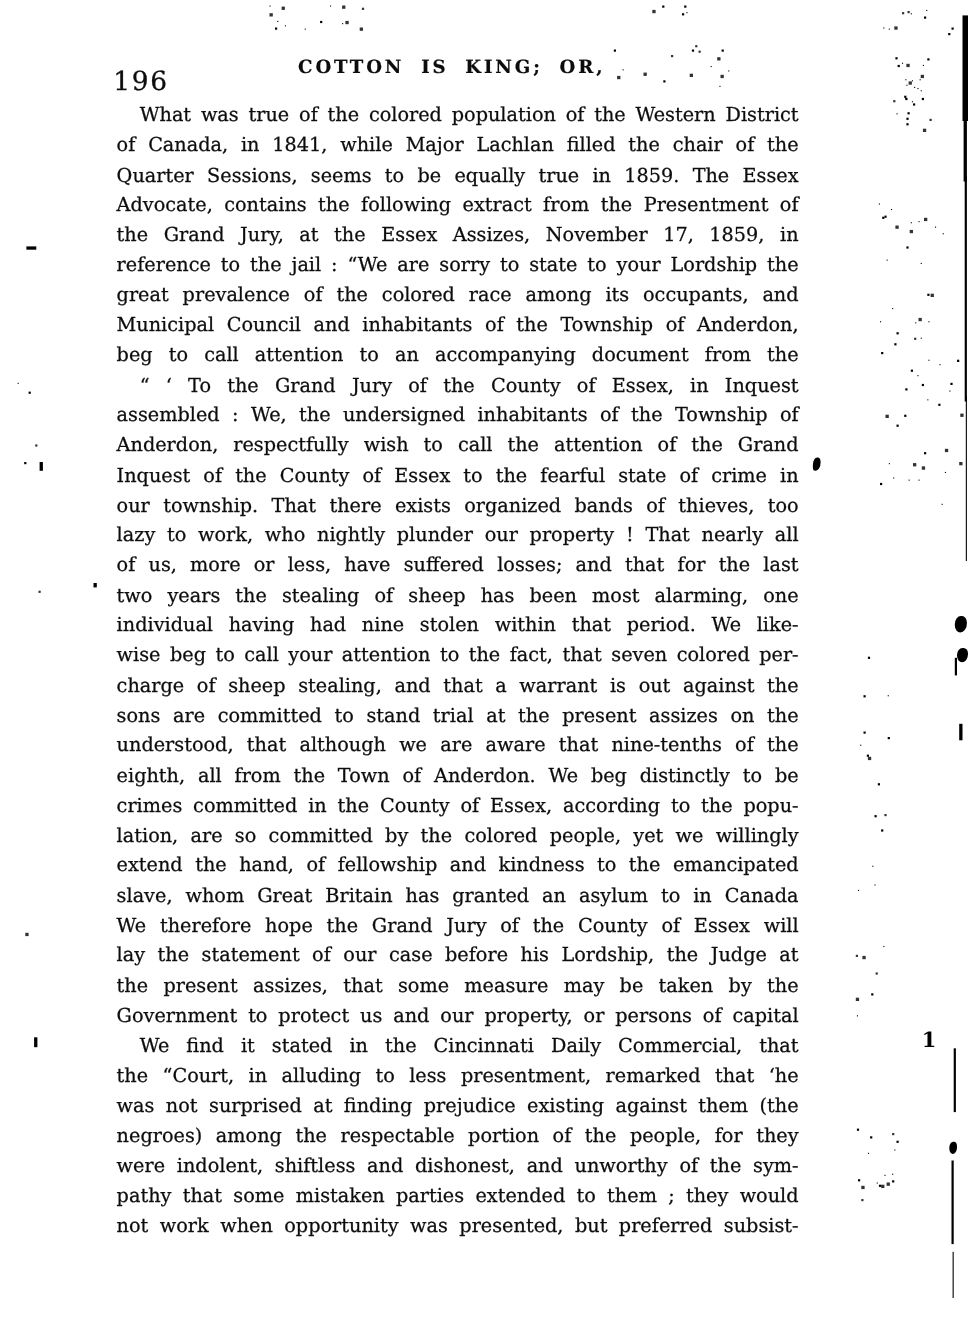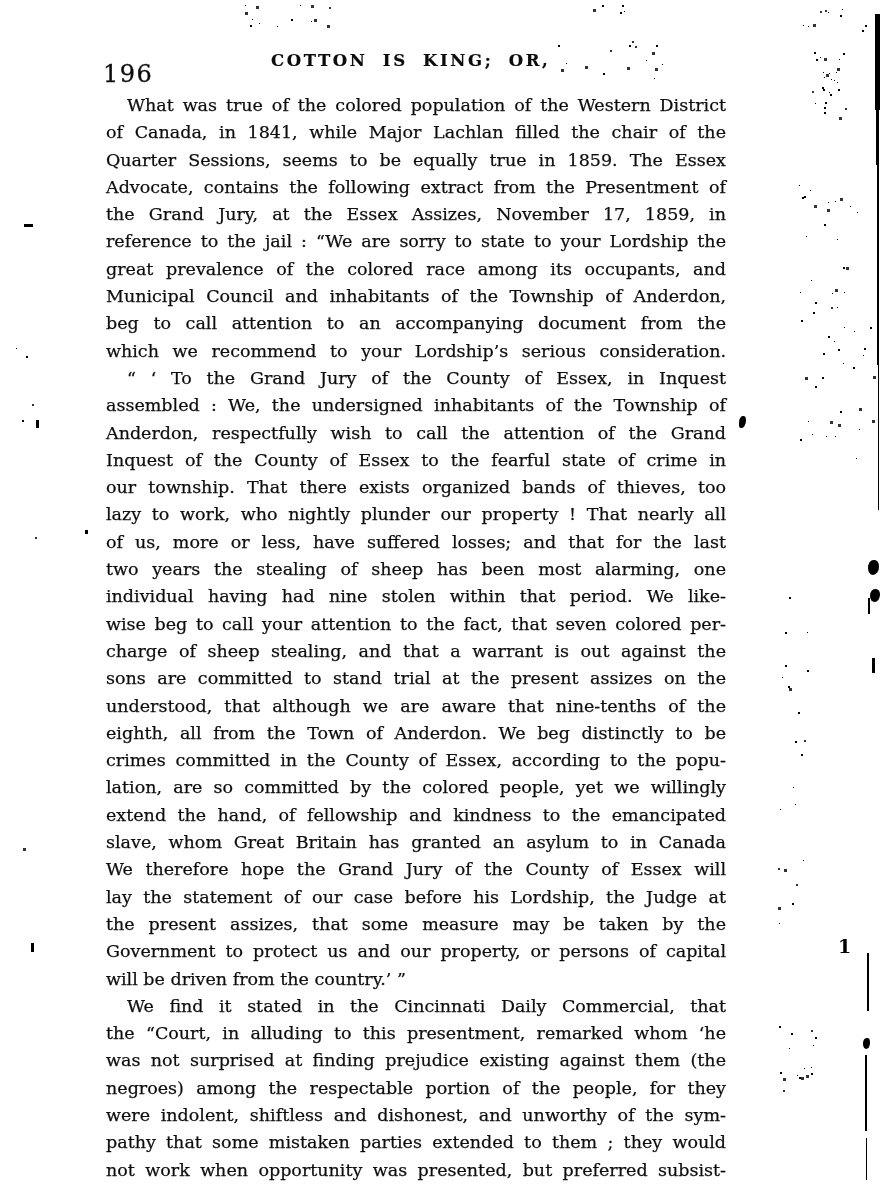--- a/index.html
+++ b/index.html
@@ -84,21 +84,20 @@
       <div>
         <div class="line first"><span>What was true of the colored population of the Western District</span></div>
         <div class="line"><span>of Canada, in 1841, while Major Lachlan filled the chair of the</span></div>
         <div class="line"><span>Quarter Sessions, seems to be equally true in 1859.  The </span><span class="it">Essex</span></div>
         <div class="line"><span class="it">Advocate,</span><span> contains the following extract from the Presentment of</span></div>
         <div class="line"><span>the Grand Jury, at the Essex Assizes, November 17, 1859, in</span></div>
         <div class="line"><span>reference to the jail : “We are sorry to state to your Lordship the</span></div>
         <div class="line"><span>great prevalence of the colored race among its occupants, and</span></div>
         <div class="line"><span>Municipal Council and inhabitants of the Township of Anderdon,</span></div>
         <div class="line"><span>beg to call attention to an accompanying document from the</span></div>
-        <div class="line"><span>which we recommend to your Lordship’s serious consideration.</span></div>
       </div>
       <div>
         <div class="line first"><span>“ ‘ </span><span class="it">To the Grand Jury of the County of Essex, in Inquest</span></div>
         <div class="line"><span class="it">assembled :</span><span> We, the undersigned inhabitants of the Township of</span></div>
         <div class="line"><span>Anderdon, respectfully wish to call the attention of the Grand</span></div>
         <div class="line"><span>Inquest of the County of Essex to the fearful state of crime in</span></div>
         <div class="line"><span>our township.  That there exists organized bands of thieves, too</span></div>
         <div class="line"><span>lazy to work, who nightly plunder our property !  That nearly all</span></div>
         <div class="line"><span>of us, more or less, have suffered losses; and that for the last</span></div>
         <div class="line"><span>two years the stealing of sheep has been most alarming, one</span></div>
@@ -109,25 +108,24 @@
         <div class="line"><span>understood, that although we are aware that nine-tenths of the</span></div>
         <div class="line"><span>eighth, all from the Town of Anderdon.  We beg distinctly to be</span></div>
         <div class="line"><span>crimes committed in the County of Essex, according to the popu-</span></div>
         <div class="line"><span>lation, are so committed by the colored people, yet we willingly</span></div>
         <div class="line"><span>extend the hand, of fellowship and kindness to the emancipated</span></div>
         <div class="line"><span>slave, whom Great Britain has granted an asylum to in Canada</span></div>
         <div class="line"><span>We therefore hope the Grand Jury of the County of Essex will</span></div>
         <div class="line"><span>lay the statement of our case before his Lordship, the Judge at</span></div>
         <div class="line"><span>the present assizes, that some measure may be taken by the</span></div>
         <div class="line"><span>Government to protect us and our property, or persons of capital</span></div>
-        <div class="line lastleft"><span>will be driven from the country.’ ”</span></div>
       </div>
       <div>
         <div class="line first"><span>We find it stated in the </span><span class="it">Cincinnati Daily Commercial</span><span>, that</span></div>
-        <div class="line"><span>the “Court, in alluding to this presentment, remarked whom ‘he</span></div>
+        <div class="line"><span>the “Court, in alluding to less presentment, remarked that ‘he</span></div>
         <div class="line"><span>was not surprised at finding prejudice existing against them (the</span></div>
         <div class="line"><span>negroes) among the respectable portion of the people, for they</span></div>
         <div class="line"><span>were indolent, shiftless and dishonest, and unworthy of the sym-</span></div>
         <div class="line"><span>pathy that some mistaken parties extended to them ; they would</span></div>
         <div class="line"><span>not work when opportunity was presented, but preferred subsist-</span></div>
       </div>
     </div>
 
   <div class="marks-layer">
 

